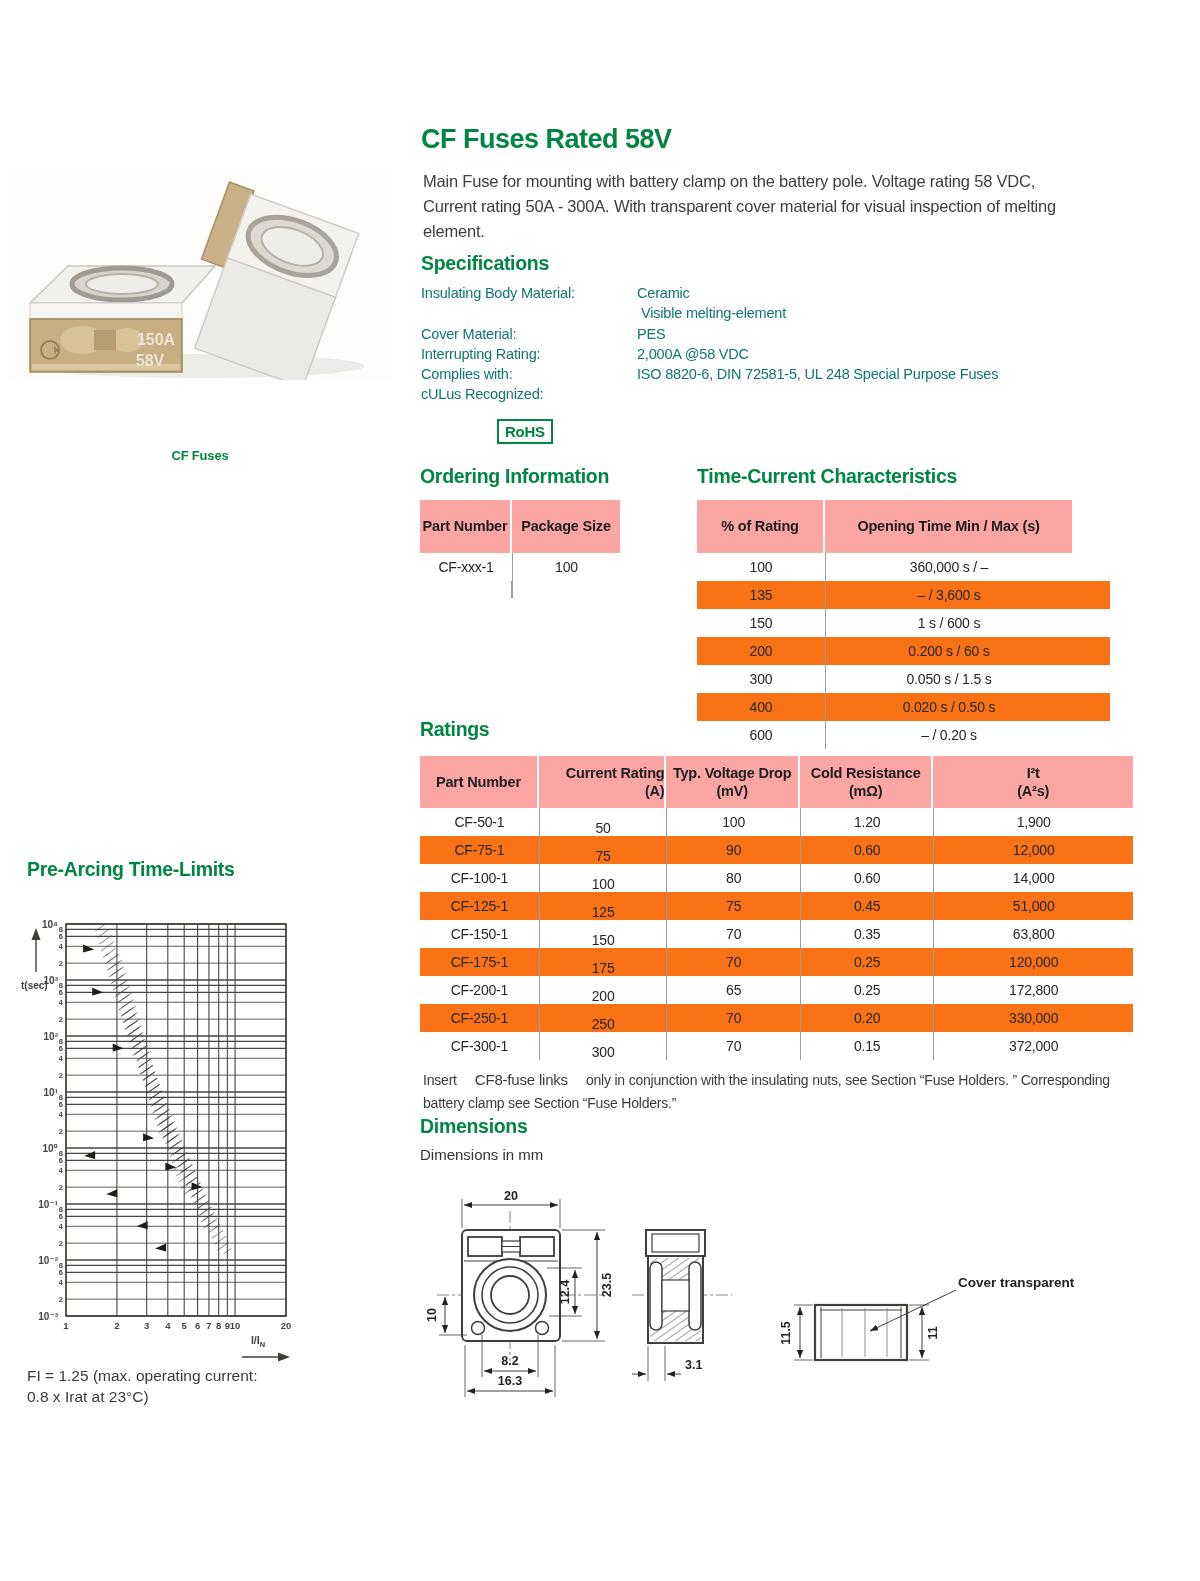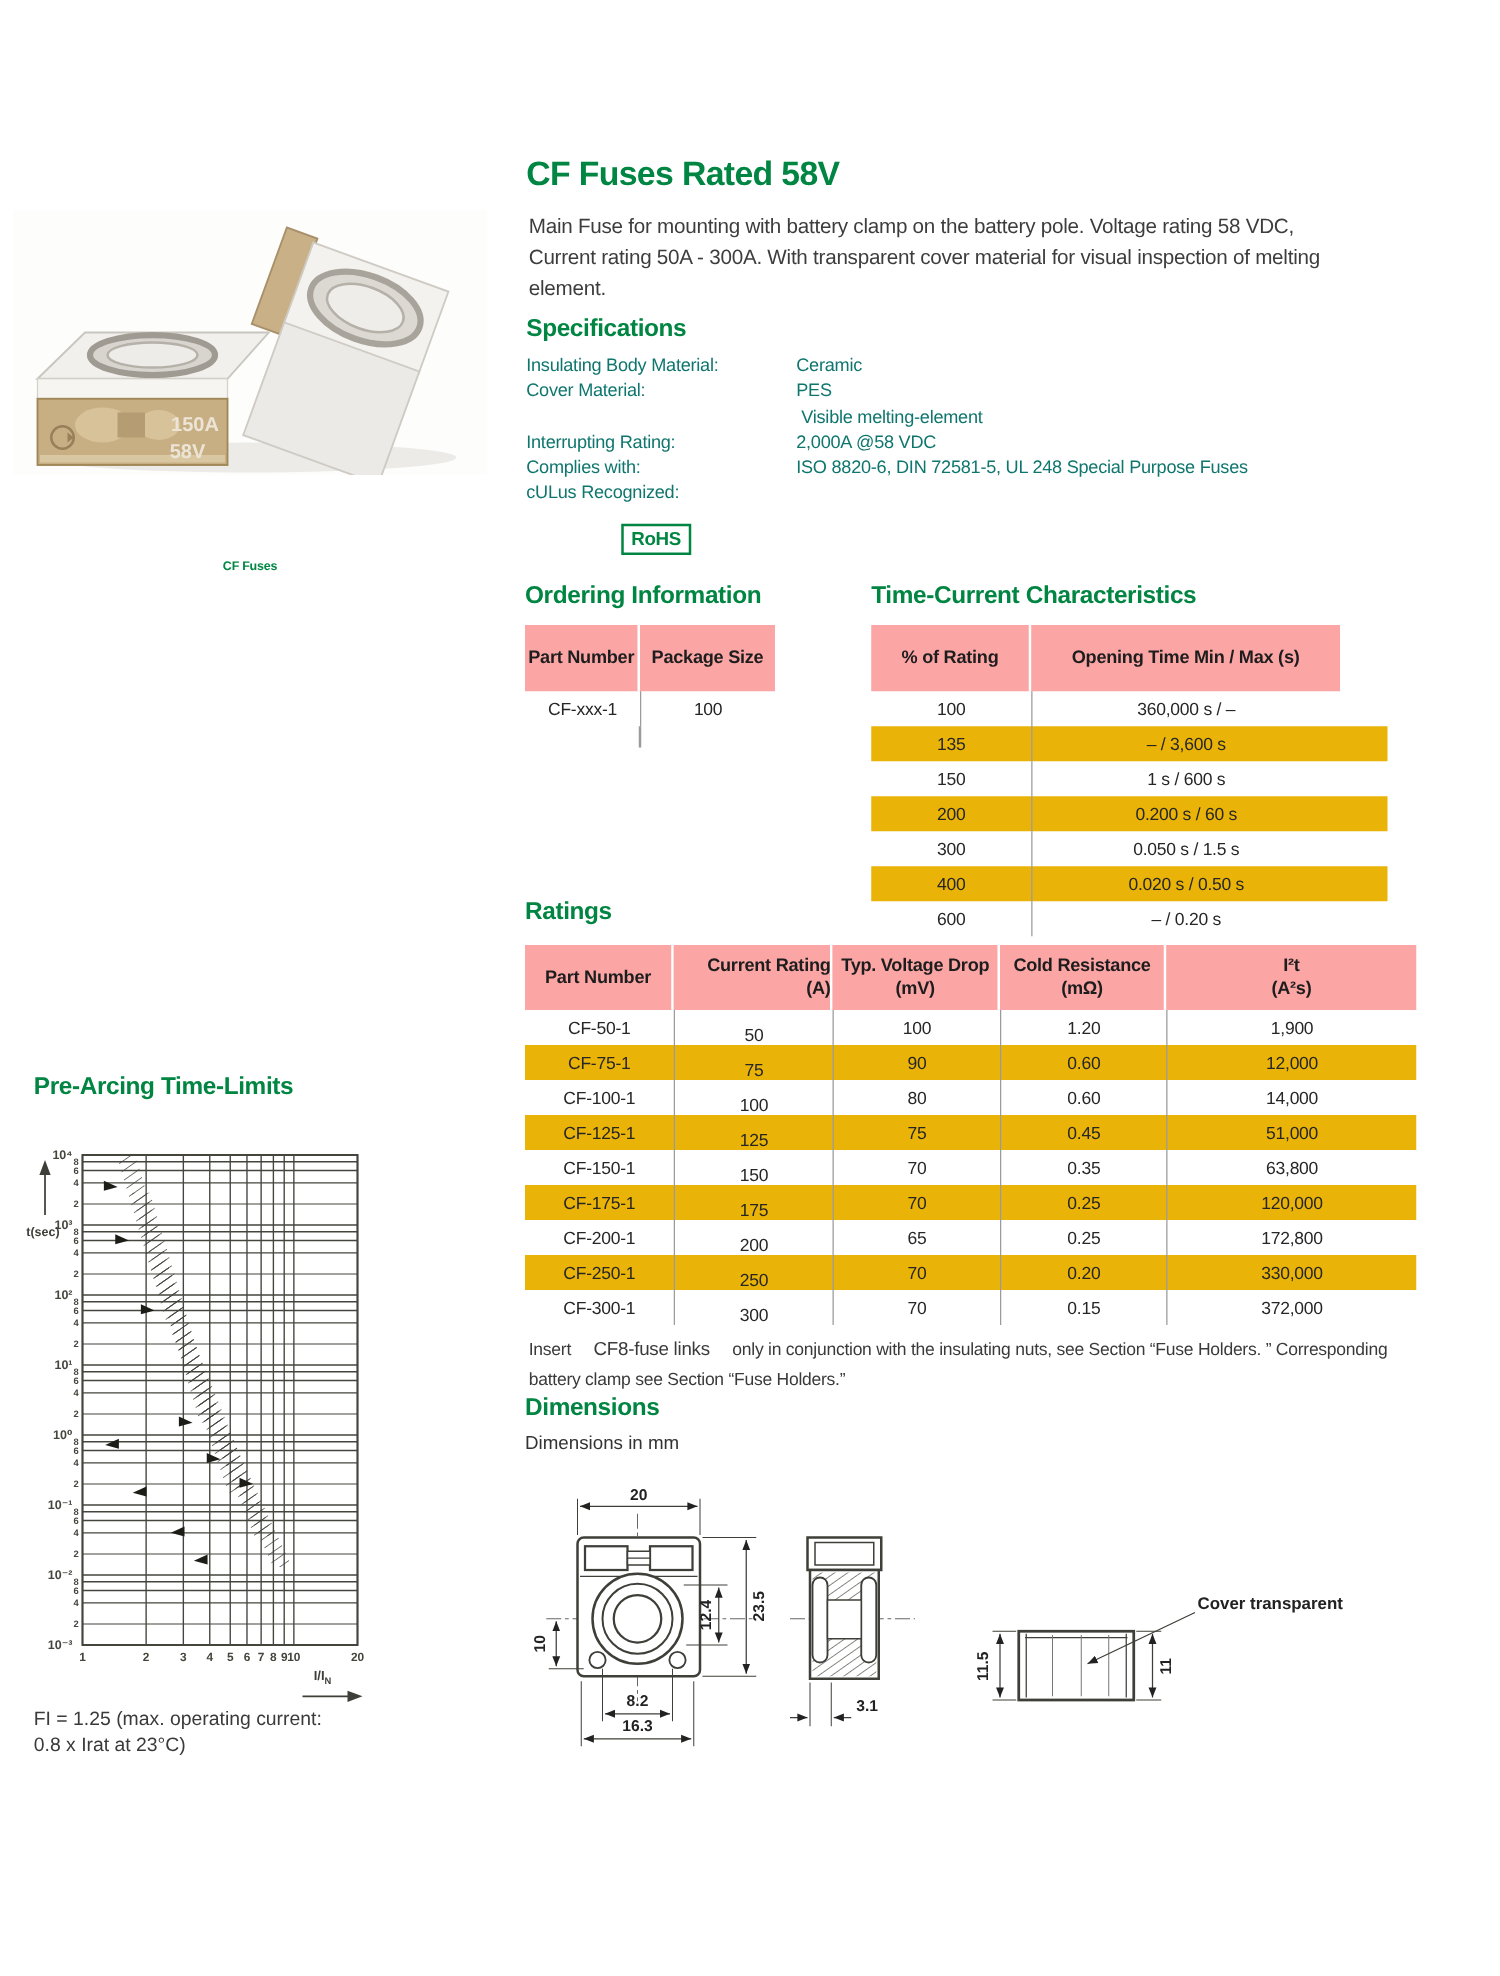--- a/index.html
+++ b/index.html
@@ -6,30 +6,30 @@
   body{width:1200px;height:1581px;position:relative;font-family:"Liberation Sans","DejaVu Sans",sans-serif;color:#2e2e2e;}
   .abs{position:absolute;}
   .green{color:#008542;}
   h1.title{left:421px;top:124px;font-size:27px;font-weight:bold;letter-spacing:-0.5px;margin:0;}
   .section-h{font-size:19.5px;font-weight:bold;letter-spacing:-0.3px;}
   .desc{left:423px;top:169px;width:662px;font-size:16.5px;line-height:1.5;color:#3d3d3d;letter-spacing:-0.2px;}
   .spec-list{left:421px;top:283px;width:620px;font-size:14.5px;letter-spacing:-0.2px;color:#0f766e;}
   .spec-row{display:flex;line-height:20.3px;}
   .spec-label{width:216px;flex:0 0 216px;}
   .rohs{left:497px;top:419px;border:2.5px solid #008542;color:#008542;font-weight:bold;font-size:15px;padding:2px 6px;letter-spacing:-0.3px;}
-  .photo-caption{left:10px;top:448px;width:380px;text-align:center;font-size:10px;font-weight:bold;letter-spacing:-0.2px;}
+  .photo-caption{left:10px;top:448px;width:380px;text-align:center;font-size:13px;font-weight:bold;letter-spacing:-0.2px;}
 
   
   .tbl{position:absolute;}
   .thead{display:flex;}
   .th{background:#fca5a5;display:flex;flex-direction:column;align-items:center;justify-content:center;
       font-weight:bold;font-size:14.5px;color:#1d1d1d;letter-spacing:-0.2px;line-height:1.25;box-sizing:border-box;}
   .th:not(:last-child){border-right:2px solid #ffffff;}
   .tr{display:flex;height:28px;}
-  .tr.alt{background:#eab308;}
+  .tr.alt{background:#f97316;}
   .td{display:flex;align-items:center;justify-content:center;font-size:14px;color:#262626;box-sizing:border-box;letter-spacing:-0.2px;}
   .td + .td{border-left:1.5px solid #9b9b9b;}
 
   .oi{left:420px;top:500px;width:200px;}
   .oi .c0{width:92px;} .oi .c1{width:108px;}
   .oi .th{height:53px;}
   .oi-ext{left:511px;top:581px;width:1.5px;height:17px;background:#9b9b9b;}
 
   .tcc{left:697px;top:500px;width:413px;}
   .tcc .c0{width:128px;} .tcc .c1{width:247px;}
@@ -84,26 +84,26 @@
 <h1 class="abs title green">CF Fuses Rated 58V</h1>
 <div class="abs desc">Main Fuse for mounting with battery clamp on the battery pole.  Voltage rating 58 VDC, Current rating 50A - 300A. With transparent cover material for visual inspection of melting element.</div>
 
 <div class="abs section-h green" style="left:421px;top:252px;">Specifications</div>
 <div class="abs spec-list">
   <div class="spec-row">
       <span class="spec-label">Insulating Body Material:</span>
       <span>Ceramic</span>
     </div>
   <div class="spec-row">
+      <span class="spec-label"></span>
+      <span style="padding-left:4px;">Visible melting-element</span>
+    </div>
+  <div class="spec-row">
       <span class="spec-label">Cover Material:</span>
       <span>PES</span>
-    </div>
-  <div class="spec-row">
-      <span class="spec-label"></span>
-      <span style="padding-left:4px;">Visible melting-element</span>
     </div>
   <div class="spec-row">
       <span class="spec-label">Interrupting Rating:</span>
       <span>2,000A @58 VDC</span>
     </div>
   <div class="spec-row">
       <span class="spec-label">Complies with:</span>
       <span>ISO 8820-6, DIN 72581-5, UL 248 Special Purpose Fuses</span>
     </div>
   <div class="spec-row">

